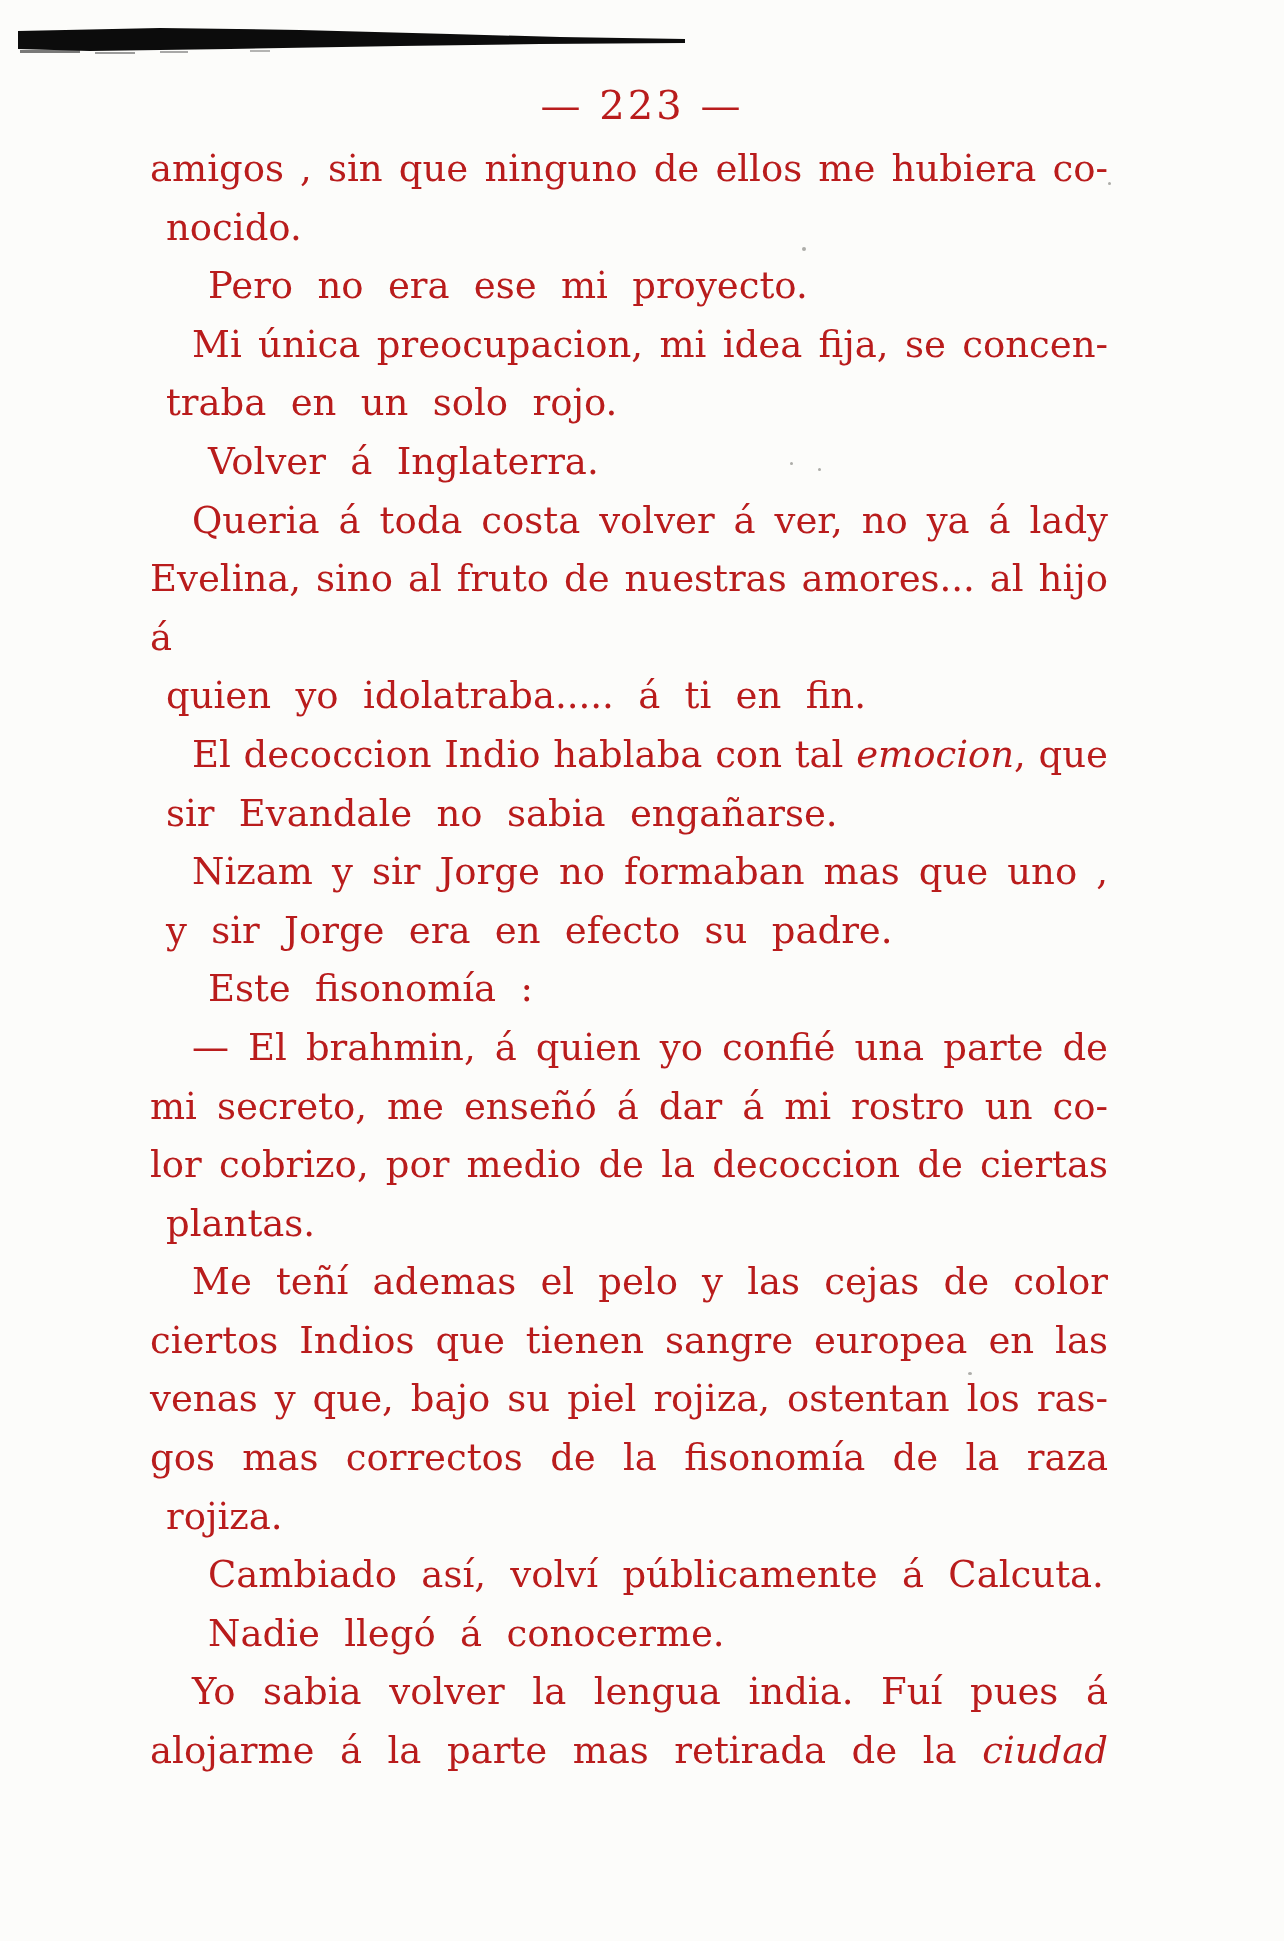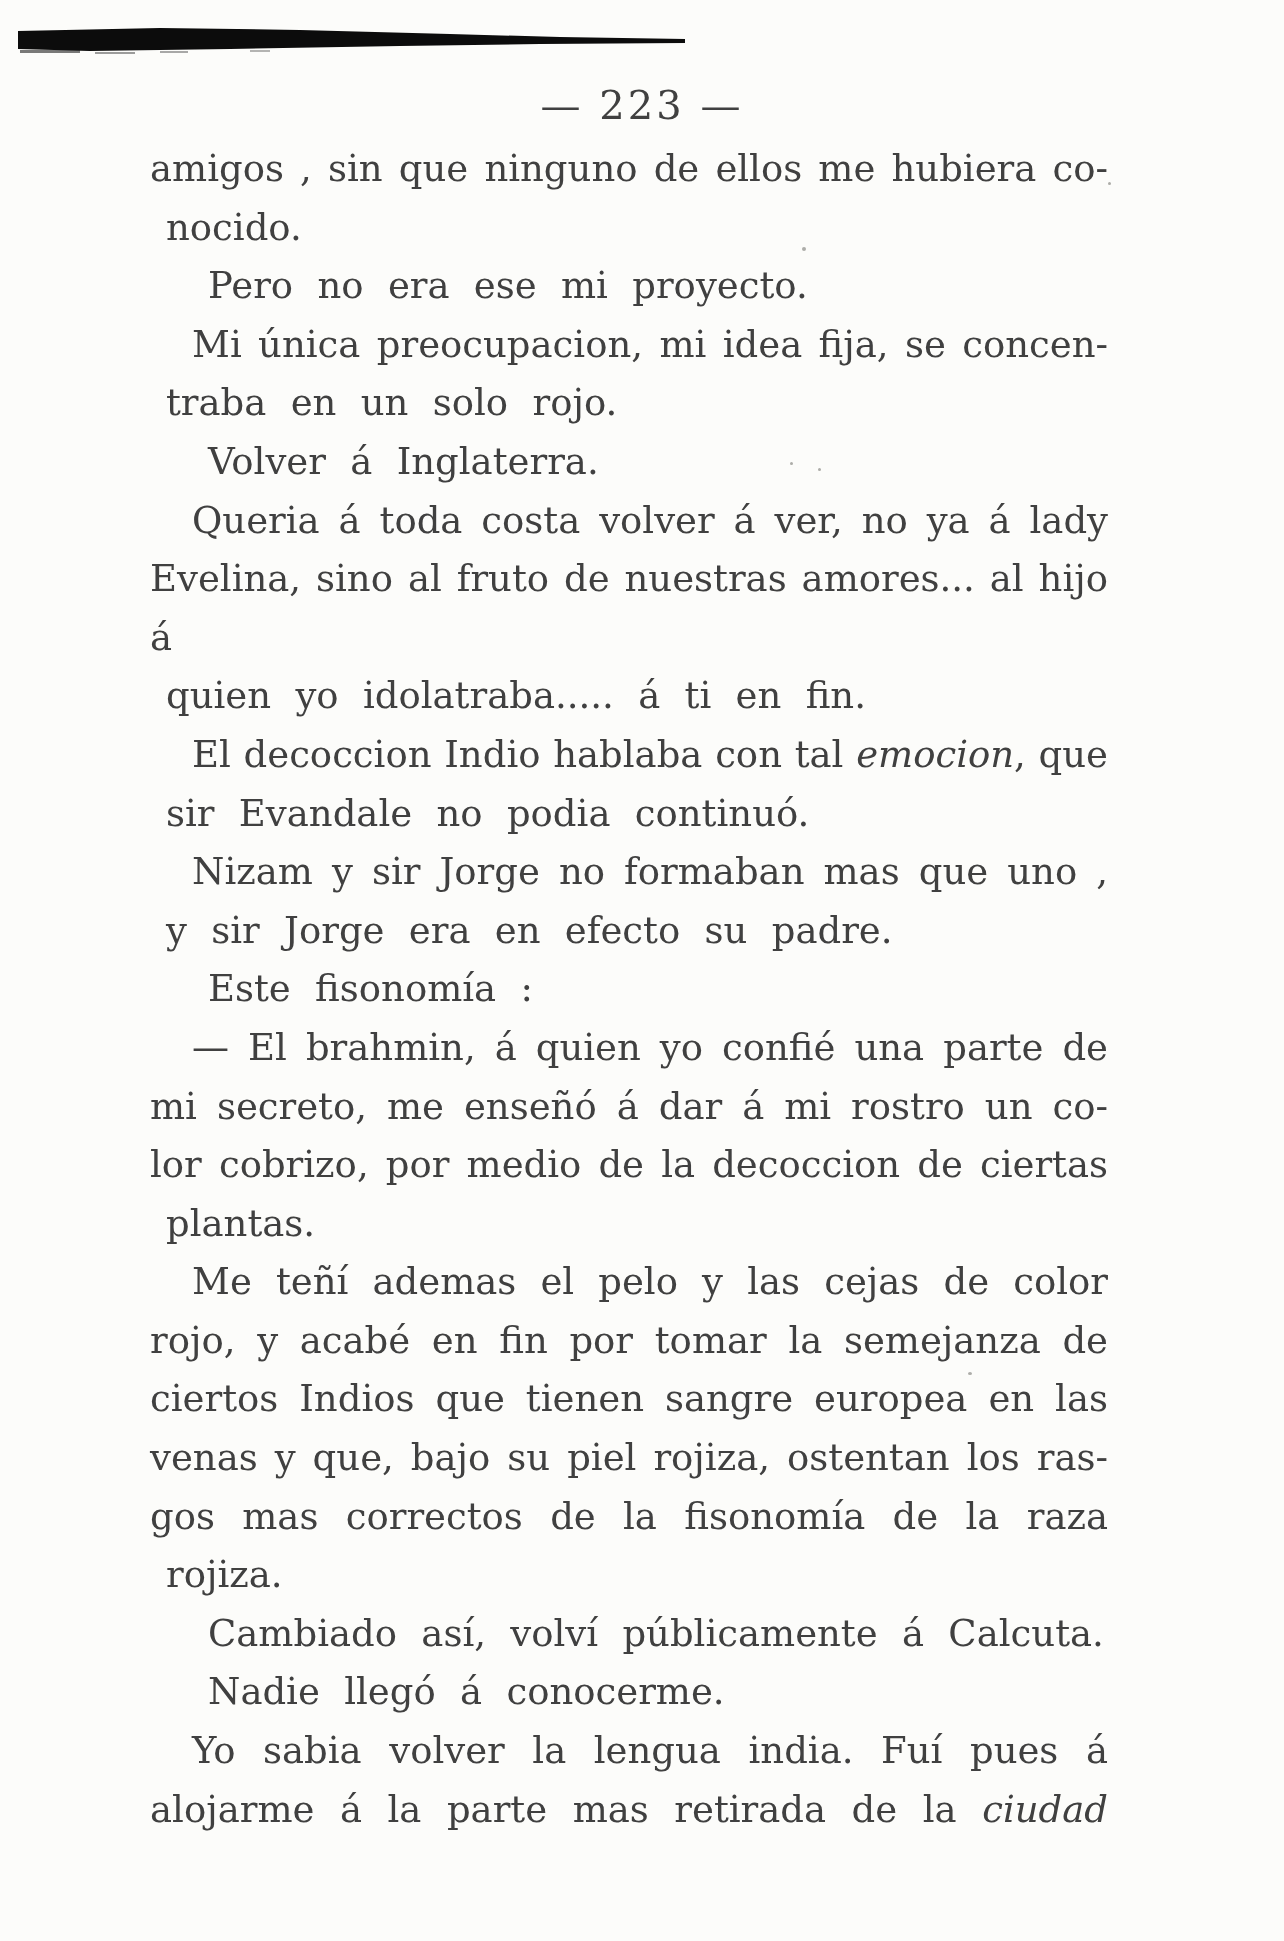--- a/index.html
+++ b/index.html
@@ -6,21 +6,21 @@
     margin: 0;
     padding: 0;
     background: #ffffff;
   }
   .page {
     position: relative;
     width: 1284px;
     height: 1941px;
     background: #fcfcfa;
     font-family: "DejaVu Serif", serif;
-    color: #404040;
+    color: #b91c1c;
     overflow: hidden;
   }
   .smudge {
     position: absolute;
     top: 0;
     left: 0;
   }
   .page-number {
     position: absolute;
     top: 82px;
@@ -89,30 +89,29 @@
       <div class="line j"><span class="">amigos , sin que ninguno de ellos me hubiera co-</span></div>
       <div class="line l"><span class="">nocido.</span></div>
       <div class="line l ind"><span class="">Pero no era ese mi proyecto.</span></div>
       <div class="line j ind"><span class="">Mi única preocupacion, mi idea fija, se concen-</span></div>
       <div class="line l"><span class="">traba en un solo rojo.</span></div>
       <div class="line l ind"><span class="">Volver á Inglaterra.</span></div>
       <div class="line j ind"><span class="">Queria á toda costa volver á ver, no ya á lady</span></div>
       <div class="line j"><span class="">Evelina, sino al fruto de nuestras amores... al hijo á</span></div>
       <div class="line l"><span class="">quien yo idolatraba..... á ti en fin.</span></div>
       <div class="line j ind"><span class="">El decoccion Indio hablaba con tal </span><span class="it">emocion</span><span class="">, que</span></div>
-      <div class="line l"><span class="">sir Evandale no podia continuó.</span></div>
+      <div class="line l"><span class="">sir Evandale no sabia engañarse.</span></div>
       <div class="line j ind"><span class="">Nizam y sir Jorge no formaban mas que uno ,</span></div>
       <div class="line l"><span class="">y sir Jorge era en efecto su padre.</span></div>
       <div class="line l ind"><span class="">Este fisonomía :</span></div>
       <div class="line j ind"><span class="">— El brahmin, á quien yo confié una parte de</span></div>
       <div class="line j"><span class="">mi secreto, me enseñó á dar á mi rostro un co-</span></div>
       <div class="line j"><span class="">lor cobrizo, por medio de la decoccion de ciertas</span></div>
       <div class="line l"><span class="">plantas.</span></div>
       <div class="line j ind"><span class="">Me teñí ademas el pelo y las cejas de color</span></div>
-      <div class="line j"><span class="">rojo, y acabé en fin por tomar la semejanza de</span></div>
       <div class="line j"><span class="">ciertos Indios que tienen sangre europea en las</span></div>
       <div class="line j"><span class="">venas y que, bajo su piel rojiza, ostentan los ras-</span></div>
       <div class="line j"><span class="">gos mas correctos de la fisonomía de la raza</span></div>
       <div class="line l"><span class="">rojiza.</span></div>
       <div class="line l ind"><span class="">Cambiado así, volví públicamente á Calcuta.</span></div>
       <div class="line l ind"><span class="">Nadie llegó á conocerme.</span></div>
       <div class="line j ind"><span class="">Yo sabia volver la lengua india. Fuí pues á</span></div>
       <div class="line j"><span class="">alojarme á la parte mas retirada de la </span><span class="it">ciudad</span></div>
     </div>
 

